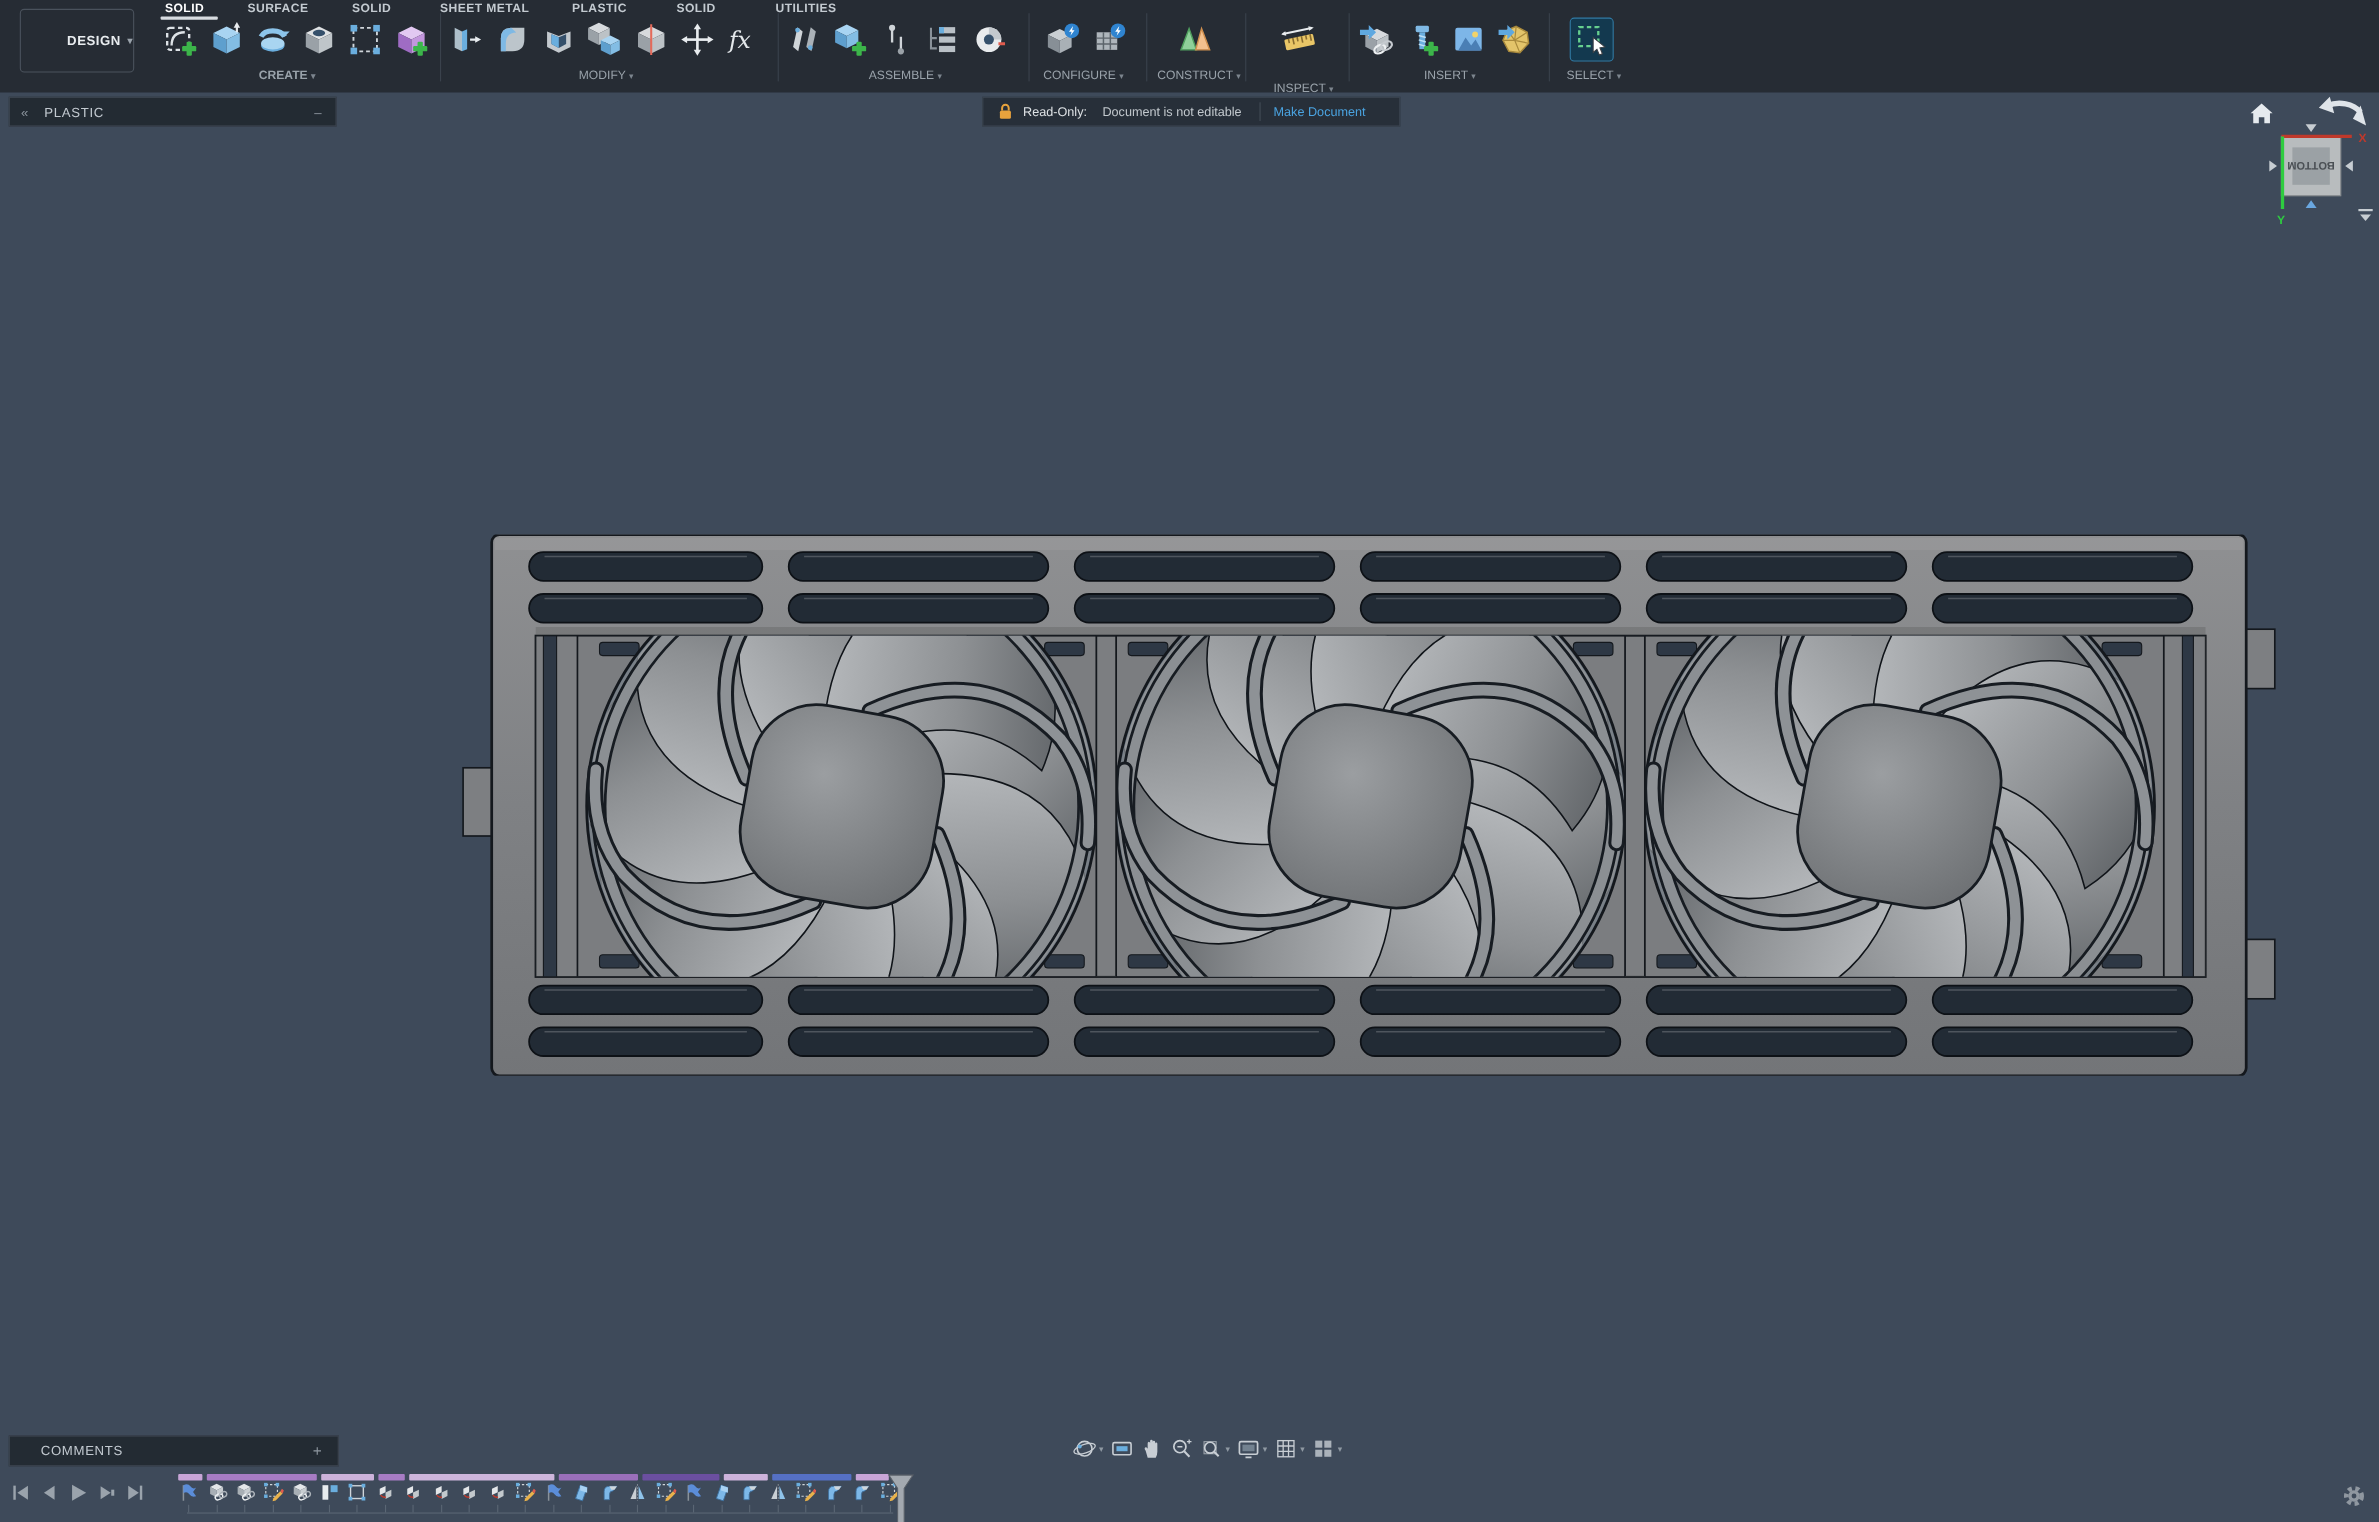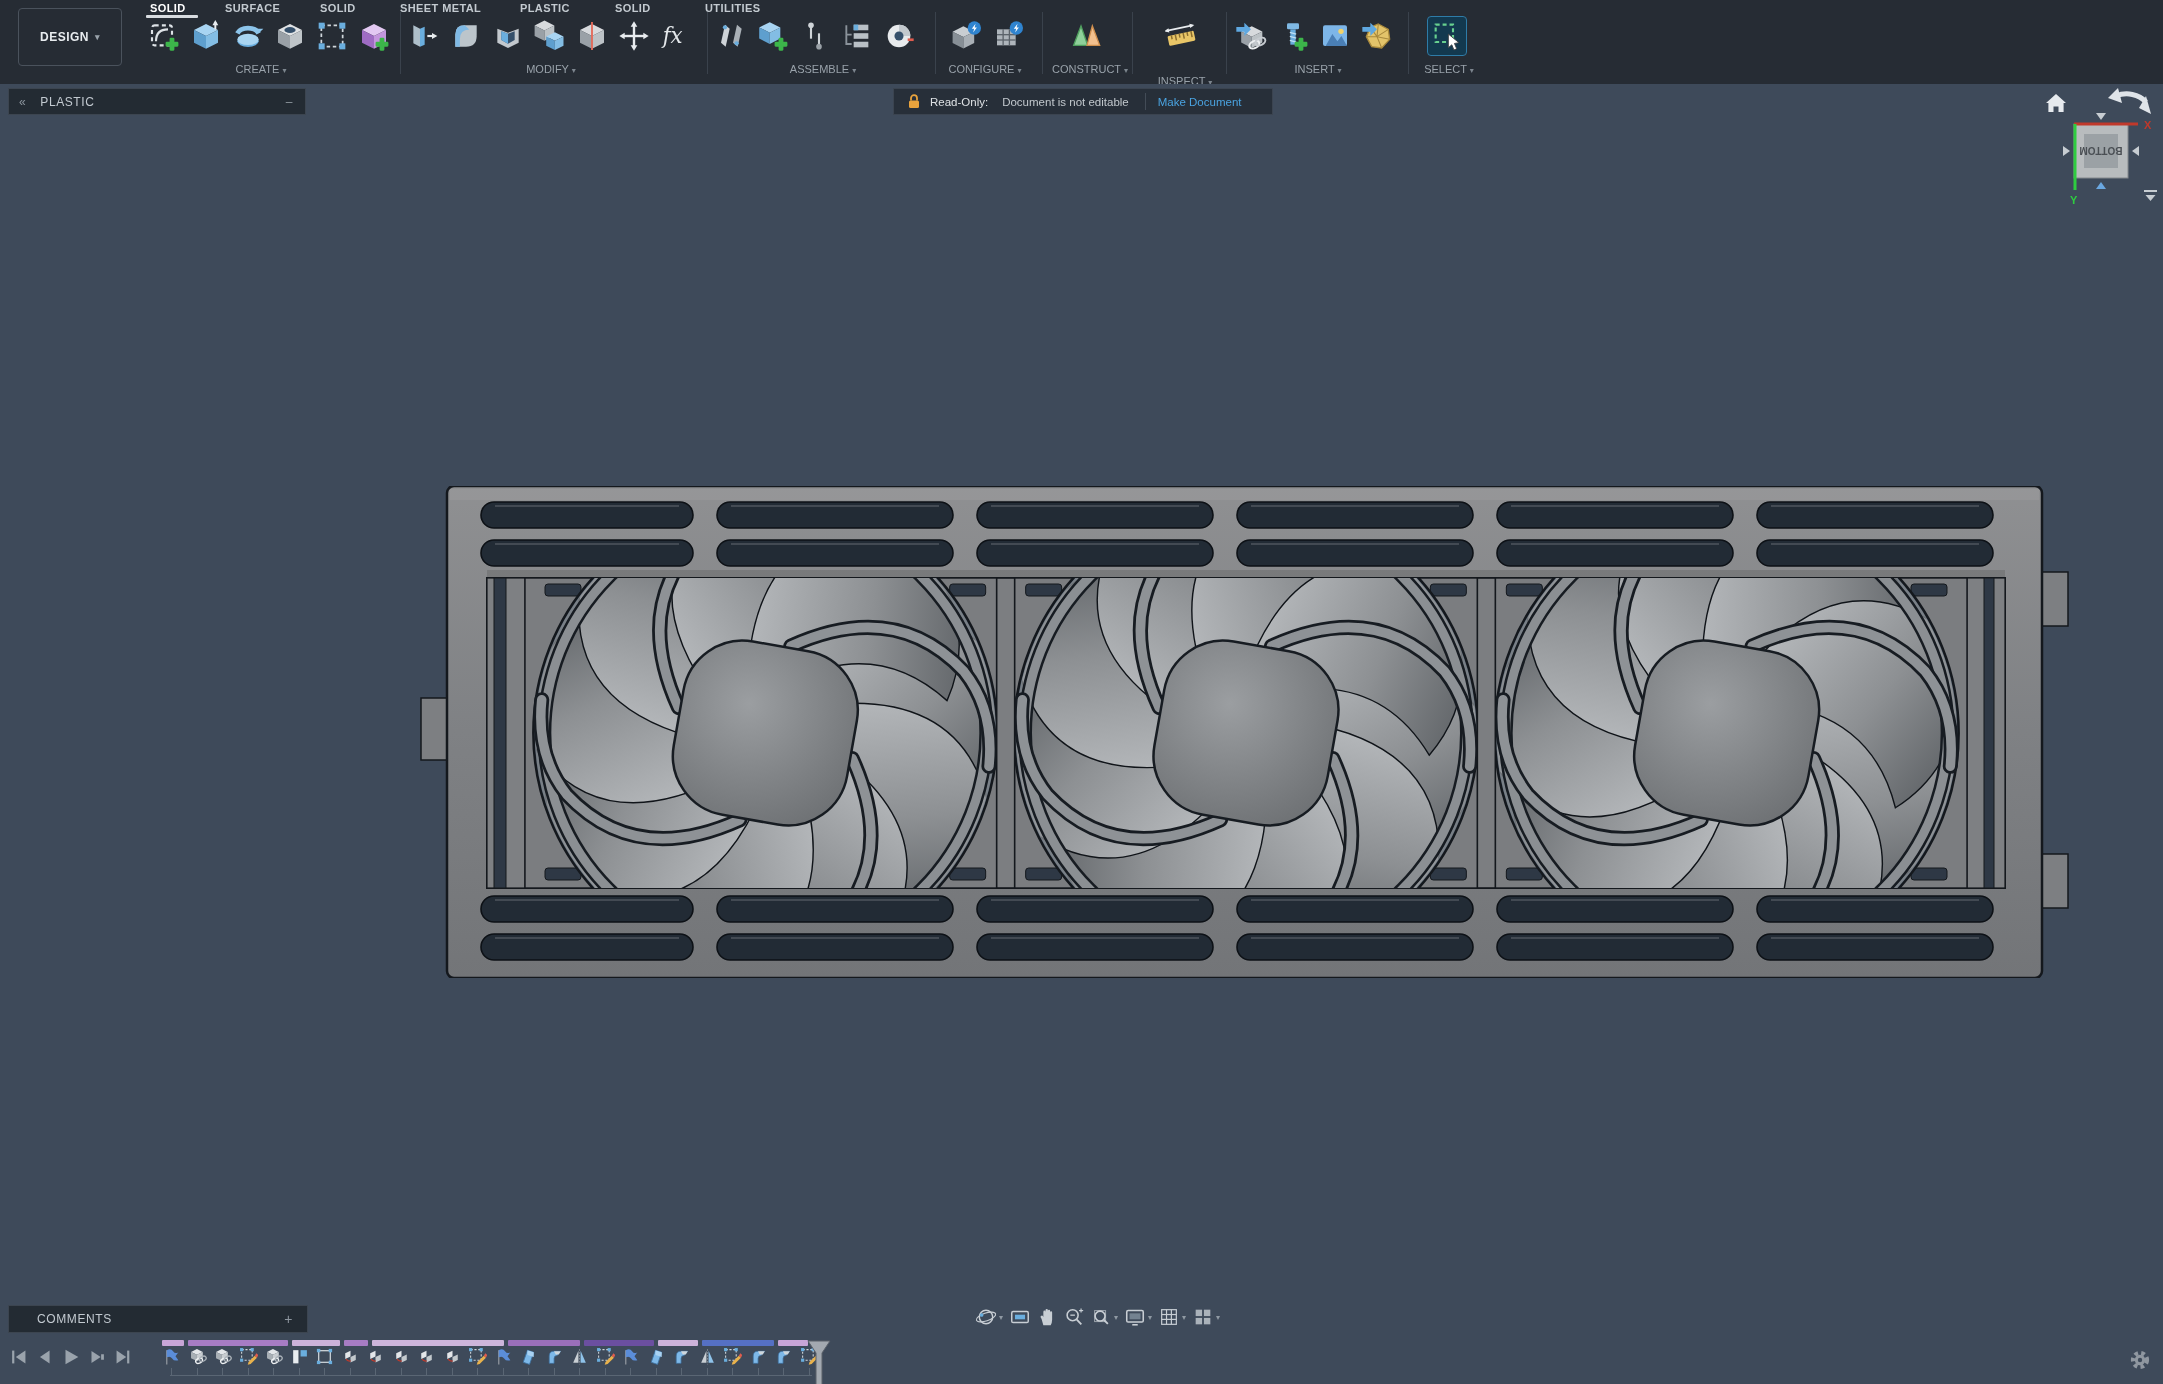--- a/index.html
+++ b/index.html
@@ -1,21 +1,21 @@
 <!DOCTYPE html>
 <html><head>
 <meta charset="utf-8">
 <style>
   html,body{margin:0;padding:0;background:#1c2127;}
   #app{position:relative;width:2163px;height:1384px;overflow:hidden;
        font-family:"Liberation Sans",sans-serif;user-select:none;}
   
   #toolbar{position:absolute;left:0;top:0;width:2163px;height:84px;background:#262c34;border-bottom:1px solid #1b2026;}
   #design-btn{position:absolute;left:18px;top:8px;width:102px;height:56px;border:1px solid #4a525c;border-radius:4px;
-      display:flex;align-items:center;justify-content:center;gap:6px;color:#e8ecef;font-size:12px;font-weight:bold;letter-spacing:.5px;cursor:pointer;}
+      display:flex;align-items:center;justify-content:flex-end;gap:6px;color:#e8ecef;font-size:12px;font-weight:bold;letter-spacing:.5px;cursor:pointer;}
   #design-btn .caret{color:#9aa3ab;font-size:9px;}
   .tab{position:absolute;top:2px;font-size:11px;font-weight:bold;color:#c3cad0;letter-spacing:.4px;cursor:pointer;white-space:nowrap;}
   .tab.active{color:#ffffff;}
   .tab-underline{position:absolute;top:15px;height:3px;background:#d8dce0;border-radius:1px;}
   .tbicon{position:absolute;top:17px;width:38px;height:38px;display:flex;align-items:center;justify-content:center;cursor:pointer;border-radius:3px;}
   .tbicon.active-tool{background:#13394f;outline:1px solid #2e7ca8;}
   .tb-label{position:absolute;top:63px;transform:translateX(-50%);font-size:11px;color:#99a2aa;white-space:nowrap;cursor:pointer;}
   .tb-label .caret{font-size:8px;color:#7c858e;}
   .tb-sep{position:absolute;top:12px;width:1px;height:62px;background:#3a424c;}
   
@@ -127,21 +127,21 @@
               <polygon points="3,7.5 12,3 21,7.5 12,12" fill="#e2c8f2"></polygon>
               <polygon points="3,7.5 12,12 12,21.5 3,17" fill="#9f6cc4"></polygon>
               <polygon points="21,7.5 12,12 12,21.5 21,17" fill="#c396dd"></polygon>
             </g>
             <g>
               <rect x="13.2" y="16.4" width="9.6" height="3.6" rx="0.8" fill="#3cb54a"></rect>
               <rect x="16.2" y="13.4" width="3.6" height="9.6" rx="0.8" fill="#3cb54a"></rect>
             </g>
           </svg>
         </div>
-        <span class="tb-label" style="left: 261px;">CREATE <span class="caret">▾</span></span>
+        <span class="tb-label" style="left: 261px; font-weight: bold;">CREATE <span class="caret">▾</span></span>
         <div class="tbicon" style="left: 405px;">
           <svg width="32" height="32" viewBox="0 0 24 24">
             <polygon points="4,4 9,6.5 9,20 4,17.5" fill="#aebfca"></polygon>
             <polygon points="9,6.5 12.5,5 12.5,18.5 9,20" fill="#6aaede"></polygon>
             <line x1="14.5" y1="12" x2="20" y2="12" stroke="#e8ecef" stroke-width="1.6"></line>
             <polygon points="22,12 18,9.8 18,14.2" fill="#e8ecef"></polygon>
           </svg>
         </div>
         <div class="tbicon" style="left: 447px;">
           <svg width="32" height="32" viewBox="0 0 24 24">

